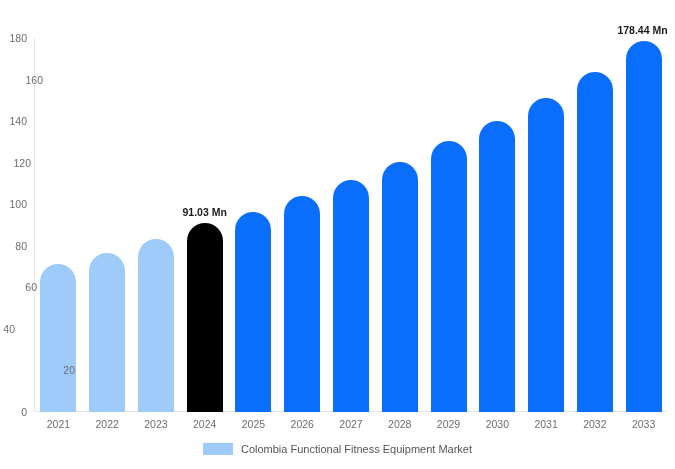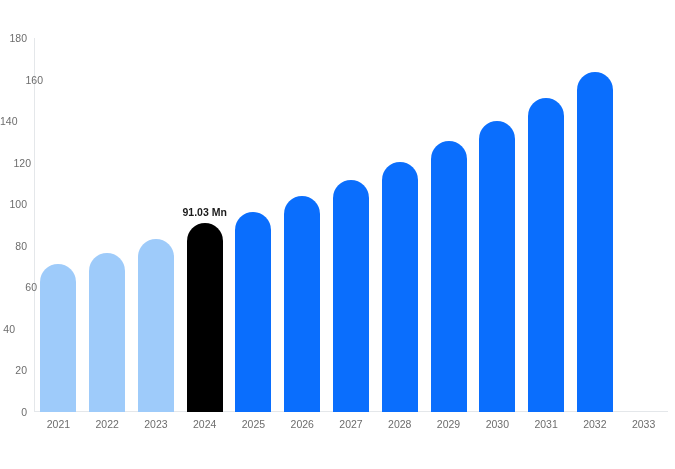--- a/index.html
+++ b/index.html
@@ -191,45 +191,55 @@
         </div>
         <div class="bar-slot" style="left: 445.308px; width: 36px;">
           <div class="bar strong" title="2030: 140.3" style="height: 291.512px;"></div>
         </div>
         <div class="bar-slot" style="left: 494.077px; width: 36px;">
           <div class="bar strong" title="2031: 151.2" style="height: 314.16px;"></div>
         </div>
         <div class="bar-slot" style="left: 542.846px; width: 36px;">
           <div class="bar strong" title="2032: 163.5" style="height: 339.717px;"></div>
         </div>
+        <div class="bar-slot" style="left: 591.615px; width: 36px;">
+          <div class="bar strong" title="2033: 178.44" style="height: 370.759px;"></div>
+          <div class="bar-label last" style="bottom: 375.759px;">178.44 Mn</div>
+        </div>
       </div>
   </div>
 
   <div id="y-ticks-host">
       <div class="y-tick" style="position: absolute; left: 0px; width: 27px; margin-right: 0px; right: auto; top: 412px;">0</div>
-      <div class="y-tick" style="position: absolute; left: 0px; width: 27px; margin-right: 0px; right: auto; top: 370.444px;">20</div>
+      <div class="y-tick" style="position: absolute; left: 0px; width: 27px; margin-right: 0px; right: auto; top: 370.444px; padding-left: 48px;">20</div>
       <div class="y-tick" style="position: absolute; left: 0px; width: 15px; margin-right: 0px; right: auto; top: 328.889px;">40</div>
       <div class="y-tick" style="position: absolute; left: 0px; width: 37px; margin-right: 0px; right: auto; top: 287.333px;">60</div>
       <div class="y-tick" style="position: absolute; left: 0px; width: 27px; margin-right: 0px; right: auto; top: 245.778px;">80</div>
       <div class="y-tick" style="position: absolute; left: 0px; width: 27px; margin-right: 0px; right: auto; top: 204.222px;">100</div>
       <div class="y-tick" style="position: absolute; left: 0px; width: 31px; margin-right: 0px; right: auto; top: 162.667px;">120</div>
-      <div class="y-tick" style="position: absolute; left: 0px; width: 15px; margin-right: 12px; right: auto; top: 121.111px;">140</div>
+      <div class="y-tick" style="position: absolute; left: 0px; width: 27px; margin-right: 12px; right: auto; top: 121.111px;">140</div>
       <div class="y-tick" style="position: absolute; left: 0px; width: 43px; margin-right: 14px; right: auto; top: 79.5556px;">160</div>
       <div class="y-tick" style="position: absolute; left: 0px; width: 27px; margin-right: 0px; right: auto; top: 38px;">180</div>
     </div>
   <div id="x-ticks-host">
       <div class="x-tick" style="left: 34px; width: 48.7692px;">2021</div>
       <div class="x-tick" style="left: 82.7692px; width: 48.7692px;">2022</div>
       <div class="x-tick" style="left: 131.538px; width: 48.7692px;">2023</div>
       <div class="x-tick" style="left: 180.308px; width: 48.7692px;">2024</div>
       <div class="x-tick" style="left: 229.077px; width: 48.7692px;">2025</div>
       <div class="x-tick" style="left: 277.846px; width: 48.7692px;">2026</div>
       <div class="x-tick" style="left: 326.615px; width: 48.7692px;">2027</div>
       <div class="x-tick" style="left: 375.385px; width: 48.7692px;">2028</div>
       <div class="x-tick" style="left: 424.154px; width: 48.7692px;">2029</div>
       <div class="x-tick" style="left: 472.923px; width: 48.7692px;">2030</div>
       <div class="x-tick" style="left: 521.692px; width: 48.7692px;">2031</div>
       <div class="x-tick" style="left: 570.462px; width: 48.7692px;">2032</div>
       <div class="x-tick" style="left: 619.231px; width: 48.7692px;">2033</div>
     </div>
 
+  <div class="legend">
+    <div class="legend-item">
+      <span class="legend-swatch"></span>
+      <span class="legend-label">Colombia Functional Fitness Equipment Market</span>
+    </div>
+  </div>
 
 </div>
 
 </body></html>

